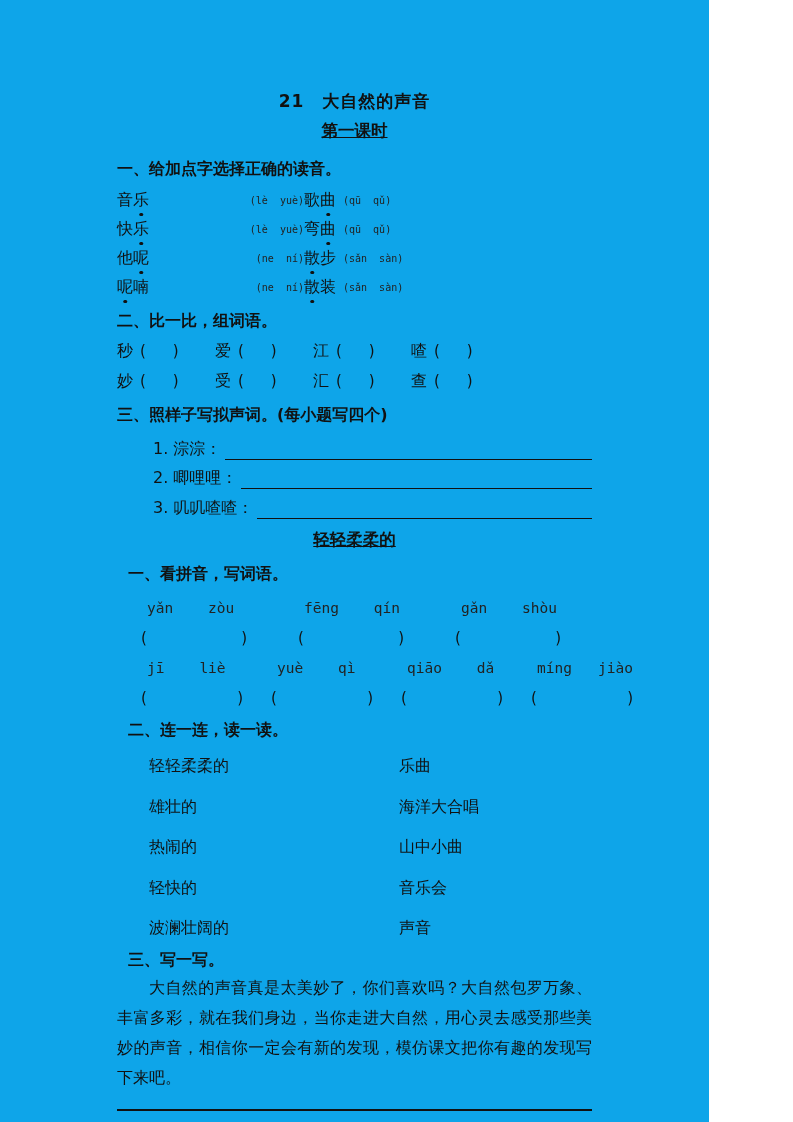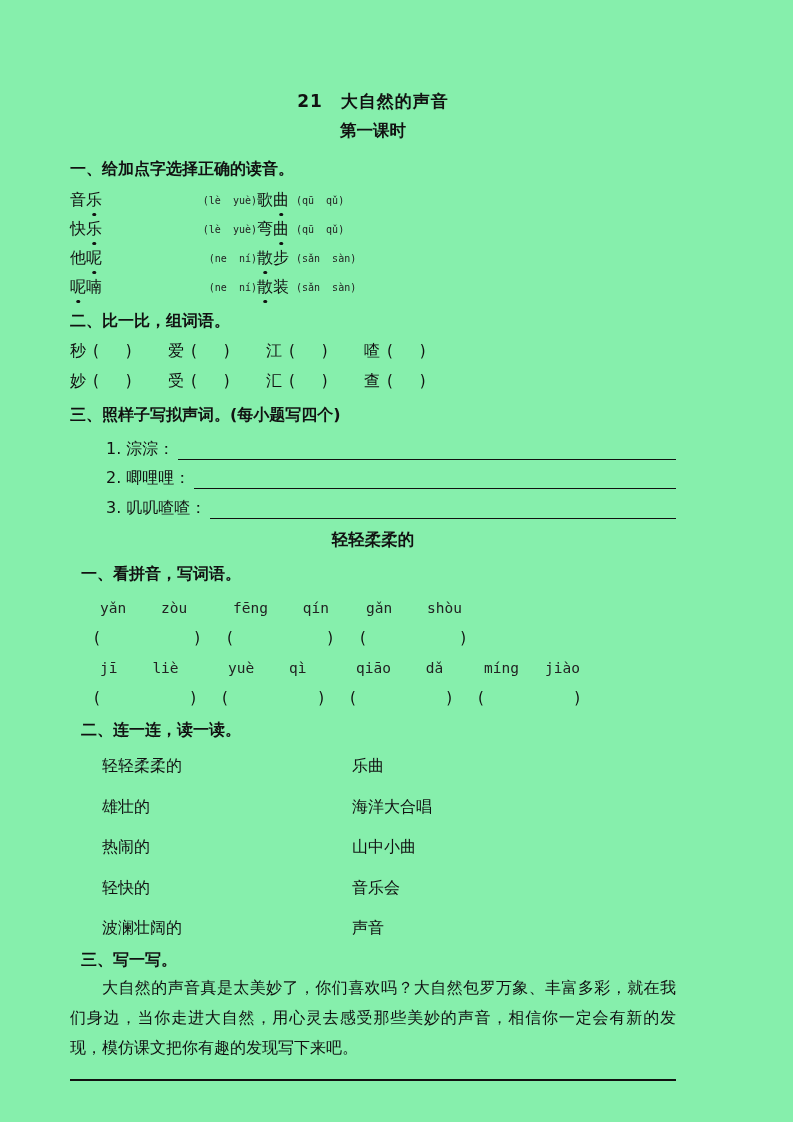--- a/index.html
+++ b/index.html
@@ -5,33 +5,33 @@
   * { box-sizing: border-box; }
   html, body { margin: 0; padding: 0; }
   body {
     width: 793px; height: 1122px;
     background: #ffffff;
     font-family: "DejaVu Sans", "Liberation Sans", sans-serif;
     color: #111111;
   }
   .page {
     position: relative;
-    width: 793px; height: 1122px;
-    background: #86efac;
-    padding: 90px 117px 0 70px;
+    width: 709px; height: 1122px;
+    background: #0ea5e9;
+    padding: 90px 117px 0 117px;
     overflow: hidden;
   }
   .title {
     margin: 0; text-align: center;
     font-size: 17px; font-weight: bold;
     line-height: 22px; letter-spacing: 1px;
   }
   .session-heading {
     margin: 8px 0 0 0; text-align: center;
-    font-size: 16.5px; font-weight: bold; line-height: 22px;
+    font-size: 16.5px; font-weight: bold; line-height: 22px; text-decoration: underline;
   }
   .sec-heading {
     margin: 8px 0 0 0;
     font-size: 16px; font-weight: bold; line-height: 22px;
   }
   .sec-heading.mt12 { margin-top: 12px; }
   .sec-heading.mt16 { margin-top: 16px; }
   .sec-heading.mt6  { margin-top: 6px; }
   .sec-heading.mt0  { margin-top: 8px; }
   .sec-heading.indent { margin-left: 11px; }
@@ -63,21 +63,21 @@
   .bp-gap { display: inline-block; width: 27px; }
 
   
   .fill-items { margin-top: 4px; }
   .fill-row { display: flex; align-items: flex-end; height: 29.5px; font-size: 16px; margin-left: 36px; }
   .fill-label { white-space: pre; line-height: 22px; }
   .blank-line { flex: 1; border-bottom: 1.5px solid #111; height: 22px; margin-left: 4px; }
 
   
   .py-block { margin-top: 8px; margin-left: 22px; }
-  .py-row { display: flex; }
+  .py-row { display: flex; gap: 24px; }
   .py-group { width: 133px; }
   .py-group.w128 { width: 128px; }
   .py-text {
     font-family: "DejaVu Sans Mono", "Liberation Mono", monospace;
     font-size: 14.5px; white-space: pre;
     height: 30px; line-height: 30px; padding-left: 8px; color: #222;
   }
   .py-paren {
     display: flex; justify-content: space-between;
     width: 110px; height: 30px; line-height: 30px;

